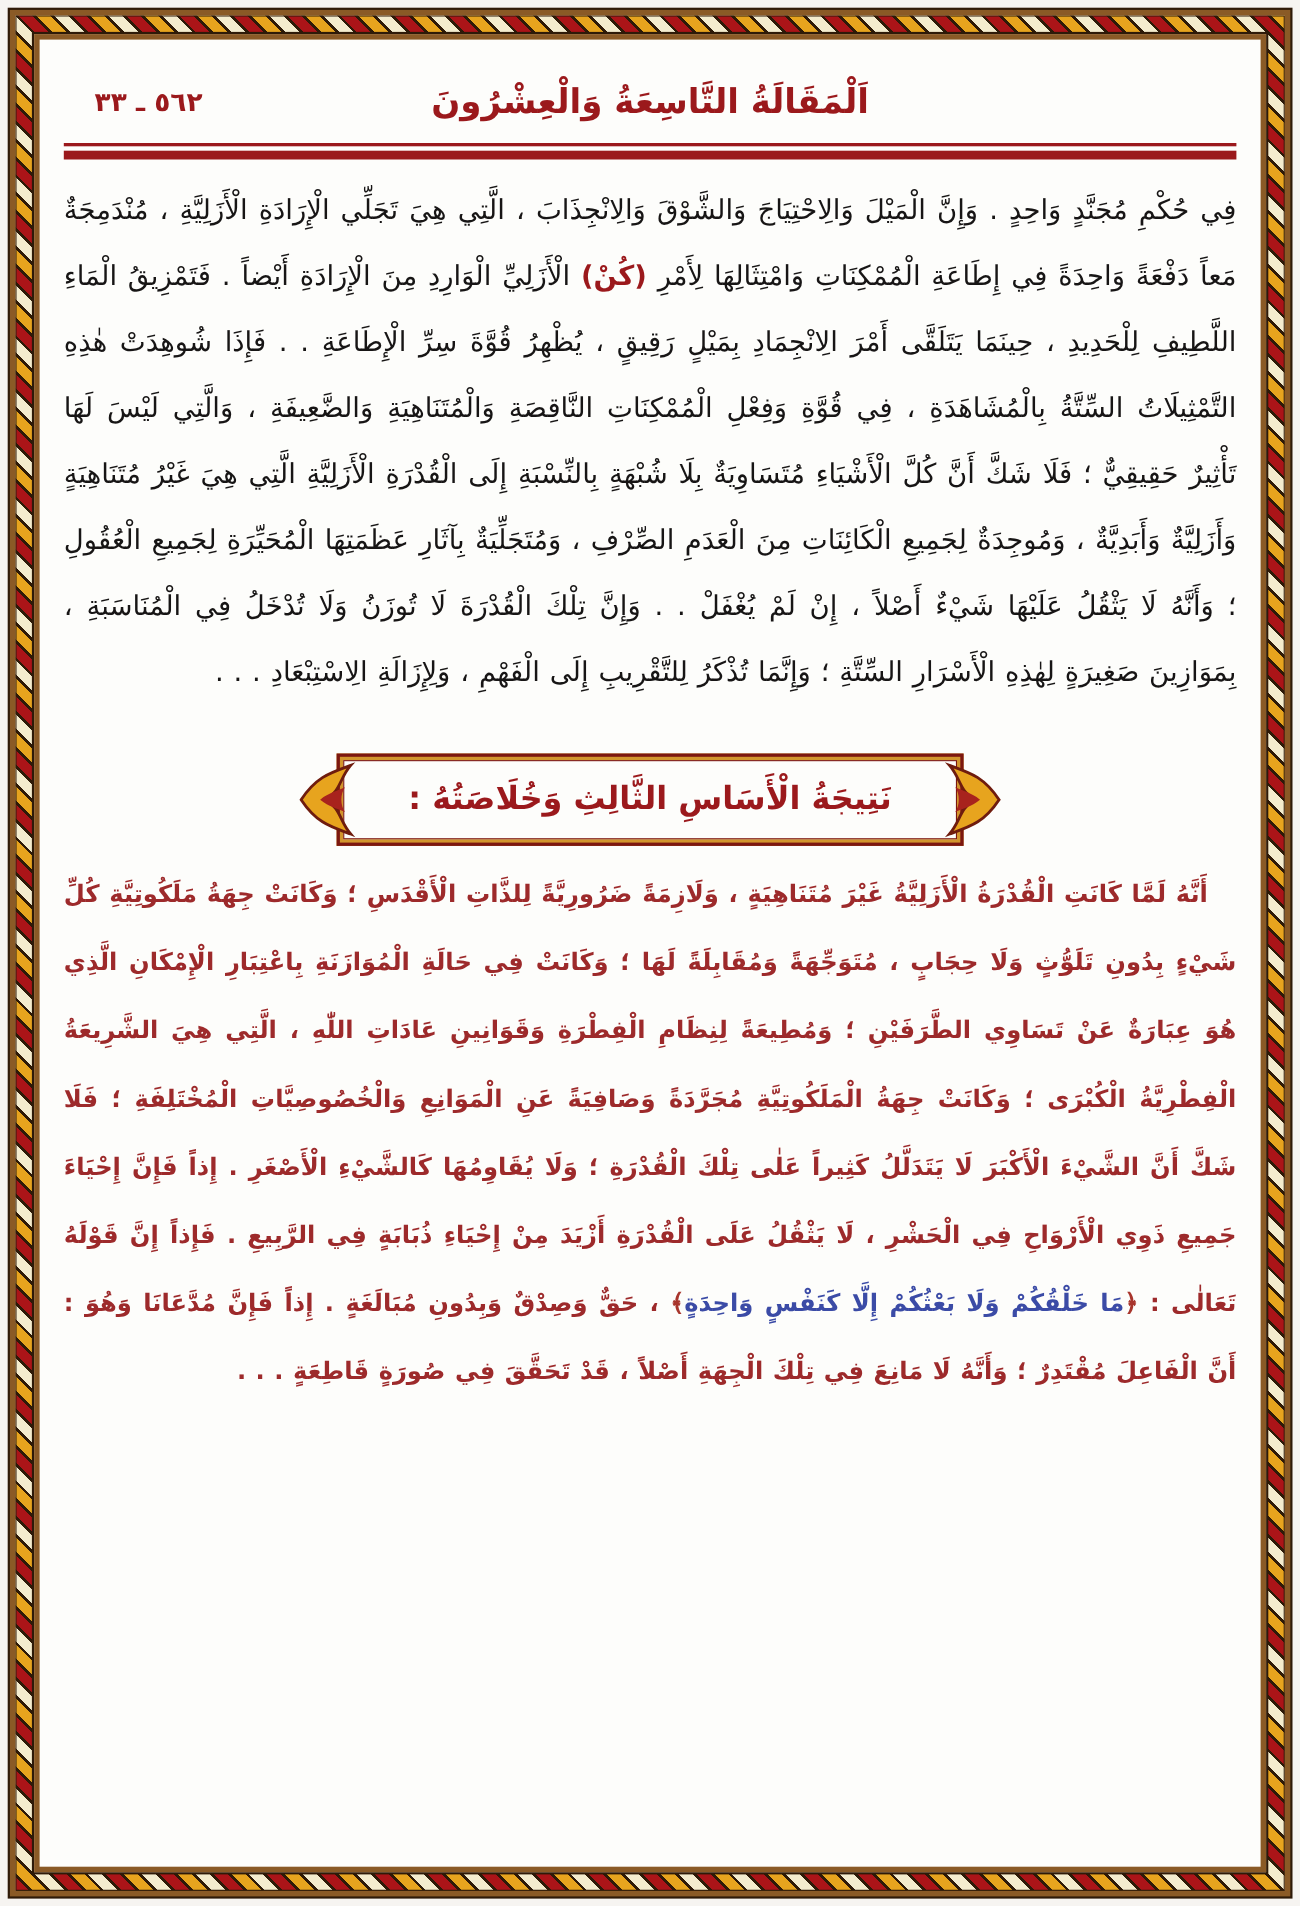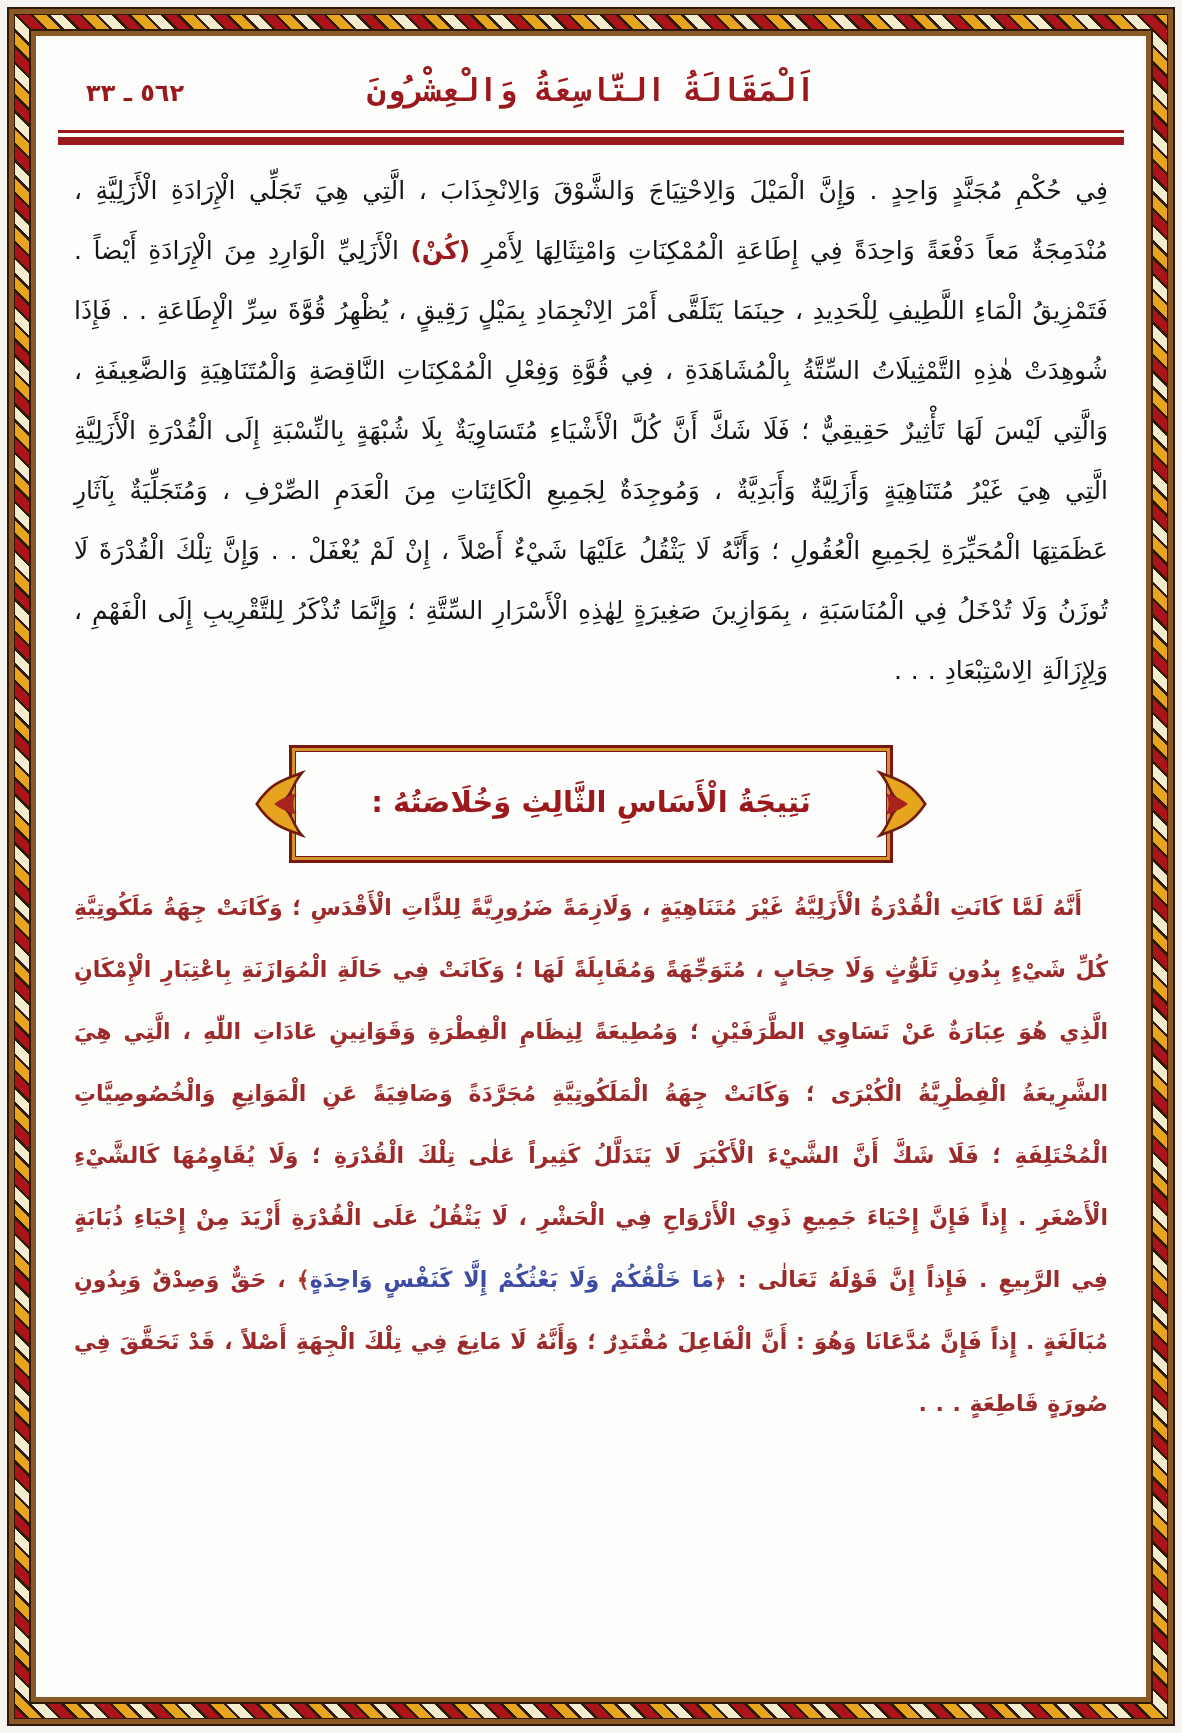--- a/index.html
+++ b/index.html
@@ -41,33 +41,33 @@
     background:var(--paper);
     border:5px solid var(--border_brown);
     box-shadow:0 0 0 2px var(--border_outline);
     padding:26px 22px 0 22px;
     box-sizing:border-box;
   }
   .hdr{position:relative;height:62px;}
   .chapter-title{
     margin:0;text-align:center;
     font-size:31px;font-weight:bold;color:var(--dark_red);
-    line-height:62px;letter-spacing:0;font-family:Liberation Mono, monospace;
+    line-height:62px;letter-spacing:0;
   }
   .page-number{
     position:absolute;top:0;left:auto;right:auto;
     inset-inline-start:auto;inset-inline-end:28px;
     font-size:24px;font-weight:bold;color:var(--dark_red);
     line-height:62px;
   }
   .rule{margin-top:6px;}
   .rule .thin{height:3px;background:var(--dark_red);}
   .rule .thick{height:8px;background:var(--dark_red);margin-top:4px;}
   .para{
-    margin:16px;text-align:justify;text-align-last:right;
+    margin:0;text-align:justify;text-align-last:right;
     word-spacing:1px;
   }
   .para.black{
     margin-top:16px;
     font-size:25px;line-height:60px;color:var(--text_black);
   }
   .para.red{
     margin-top:14px;
     font-size:22px;line-height:62px;color:var(--text_red);
     font-weight:bold;text-indent:26px;
@@ -82,21 +82,21 @@
   .boxrow{display:flex;justify-content:center;margin:44px 0 4px 0;}
   .box-holder{position:relative;}
   .box-outer{
     border:3px solid #7c1710;
     background:var(--box_gold);
     padding:3px;
   }
   .box-mid{
     border:1px solid #7c1710;
     background:var(--paper);
-    padding:21px;
+    padding:4px;
   }
   .box-inner{
     padding:12px 54px 16px 54px;
   }
   .box-title{
     font-size:29px;font-weight:bold;color:var(--dark_red);
     white-space:nowrap;
   }
   .orn{
     position:absolute;top:50%;transform:translateY(-50%);

